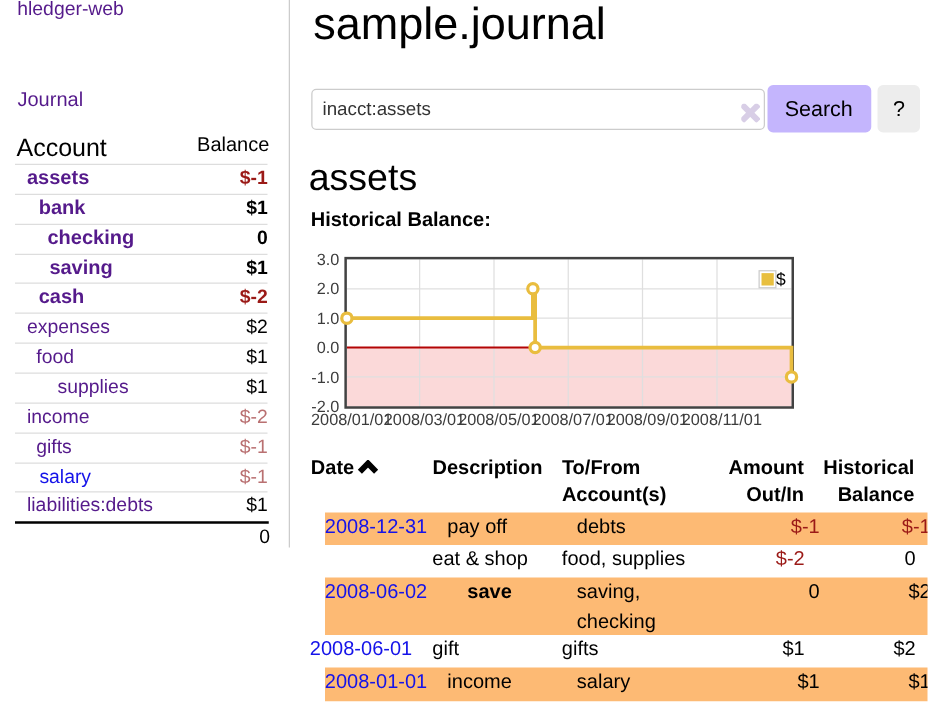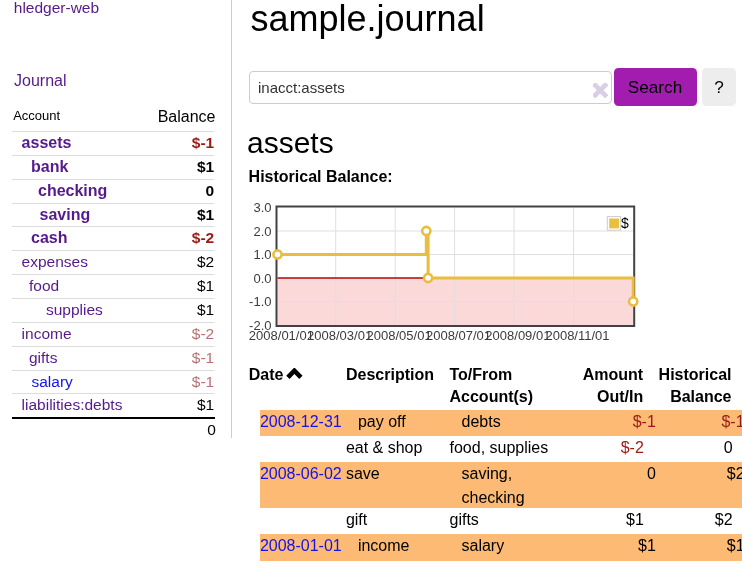--- a/index.html
+++ b/index.html
@@ -22,21 +22,21 @@
 .hcell { position:absolute; font-size:16px; font-weight:bold; color:#000; }
 </style>
 </head>
 <body>
 
 <a class="abs pur" style="left:13.8px; top:-1px; font-size:15.5px;">hledger-web</a>
 <a class="abs pur" style="left:14px; top:71.9px; font-size:16px;">Journal</a>
 
 <div class="abs" style="left:230.5px; top:0; width:1px; height:438px; background:#ccc;"></div>
 
-<div class="abs" style="left:13.2px; top:108px; font-size:13px; color:#000;">Account</div>
+<div class="abs" style="left:13.2px; top:108px; font-size:20px; color:#000;">Account</div>
 <div class="abs" style="left:12px; top:108px; width:203.5px; font-size:16px; color:#000; text-align:right;">Balance</div>
 
 <div class="sbord" style="top:131px;"></div>
 <div class="sbord" style="top:154.9px;"></div>
 <div class="sbord" style="top:178.7px;"></div>
 <div class="sbord" style="top:202.6px;"></div>
 <div class="sbord" style="top:226.4px;"></div>
 <div class="sbord" style="top:250.3px;"></div>
 <div class="sbord" style="top:274.1px;"></div>
 <div class="sbord" style="top:298px;"></div>
@@ -65,21 +65,21 @@
 <h1 class="abs" style="left:250.5px; top:-2px; font-size:36px; font-weight:normal; color:#000;">sample.journal</h1>
 
 <div class="abs" style="left:249px; top:70.7px; width:363px; height:33px; border:1px solid #ccc; border-radius:4px; background:#fff;"></div>
 <div class="abs" style="left:258px; top:70.7px; height:33px; line-height:33px; font-size:15px; color:#333;">inacct:assets</div>
 <svg class="abs" style="left:592.5px; top:82.5px;" width="15" height="15" viewBox="0 0 15 15">
     <g stroke="#d8cee6" stroke-width="4.7">
       <line x1="0.6" y1="0.6" x2="13.8" y2="13.8"></line>
       <line x1="13.8" y1="0.6" x2="0.6" y2="13.8"></line>
     </g>
   </svg>
-<div class="abs" style="left:613.5px; top:68.3px; width:83px; height:38px; background:#a21caf; border-radius:4.5px; text-align:center; line-height:38px; font-size:17.2px; color:#000;">Search</div>
+<div class="abs" style="left:613.5px; top:68.3px; width:83px; height:38px; background:#c4b5fd; border-radius:4.5px; text-align:center; line-height:38px; font-size:17.2px; color:#000;">Search</div>
 <div class="abs" style="left:702px; top:68.3px; width:34.3px; height:38px; background:#ededed; border-radius:4.5px; text-align:center; line-height:38px; font-size:17.2px; color:#000;">?</div>
 
 <h2 class="abs" style="left:247px; top:125.8px; font-size:30px; font-weight:normal; color:#000;">assets</h2>
 <div class="abs b" style="left:248.6px; top:168.3px; font-size:16px; color:#000;">Historical Balance:</div>
 
 <svg class="abs" style="left:240px; top:200px;" width="402" height="142" viewBox="0 0 402 142">
   <rect x="37.5" y="78" width="355.7" height="47" fill="#fbd9d9"></rect>
   <g stroke="#dfdfdf" stroke-width="1">
     <line x1="37.5" y1="31" x2="393.2" y2="31"></line>
     <line x1="37.5" y1="54.5" x2="393.2" y2="54.5"></line>
@@ -140,26 +140,27 @@
   <span class="cell r negb" style="left:381.9px; width:102.8px;">$-1</span>
 </div>
 <div class="trow" style="top:436px; height:26px;">
   <span class="cell" style="left:98px;">eat &amp; shop</span>
   <span class="cell" style="left:201.6px;">food, supplies</span>
   <span class="cell r negb" style="left:293.1px; width:102.8px;">$-2</span>
   <span class="cell r" style="left:293.1px; width:191.6px;">0</span>
 </div>
 <div class="trow green" style="top:462px; height:46.2px;">
   <a class="cell blu dt" style="left:0;">2008-06-02</a>
-  <span class="cell" style="left:86px;">save</span>
+  <span class="cell" style="left:114px;font-weight:bold;">save</span>
   <span class="cell" style="left:201.6px;">saving,<br>checking</span>
   <span class="cell r" style="left:293.1px; width:102.8px;">0</span>
   <span class="cell r" style="left:381.9px; width:102.8px;">$2</span>
 </div>
 <div class="trow" style="top:508.2px; height:26px;">
+  <a class="cell blu dt" style="left:0;">2008-06-01</a>
   <span class="cell" style="left:98px;">gift</span>
   <span class="cell" style="left:201.6px;">gifts</span>
   <span class="cell r" style="left:293.1px; width:102.8px;">$1</span>
   <span class="cell r" style="left:381.9px; width:102.8px;">$2</span>
 </div>
 <div class="trow green" style="top:534.2px; height:26.9px;">
   <a class="cell blu dt" style="left:0;">2008-01-01</a>
   <span class="cell" style="left:98px;">income</span>
   <span class="cell" style="left:201.6px;">salary</span>
   <span class="cell r" style="left:293.1px; width:102.8px;">$1</span>

